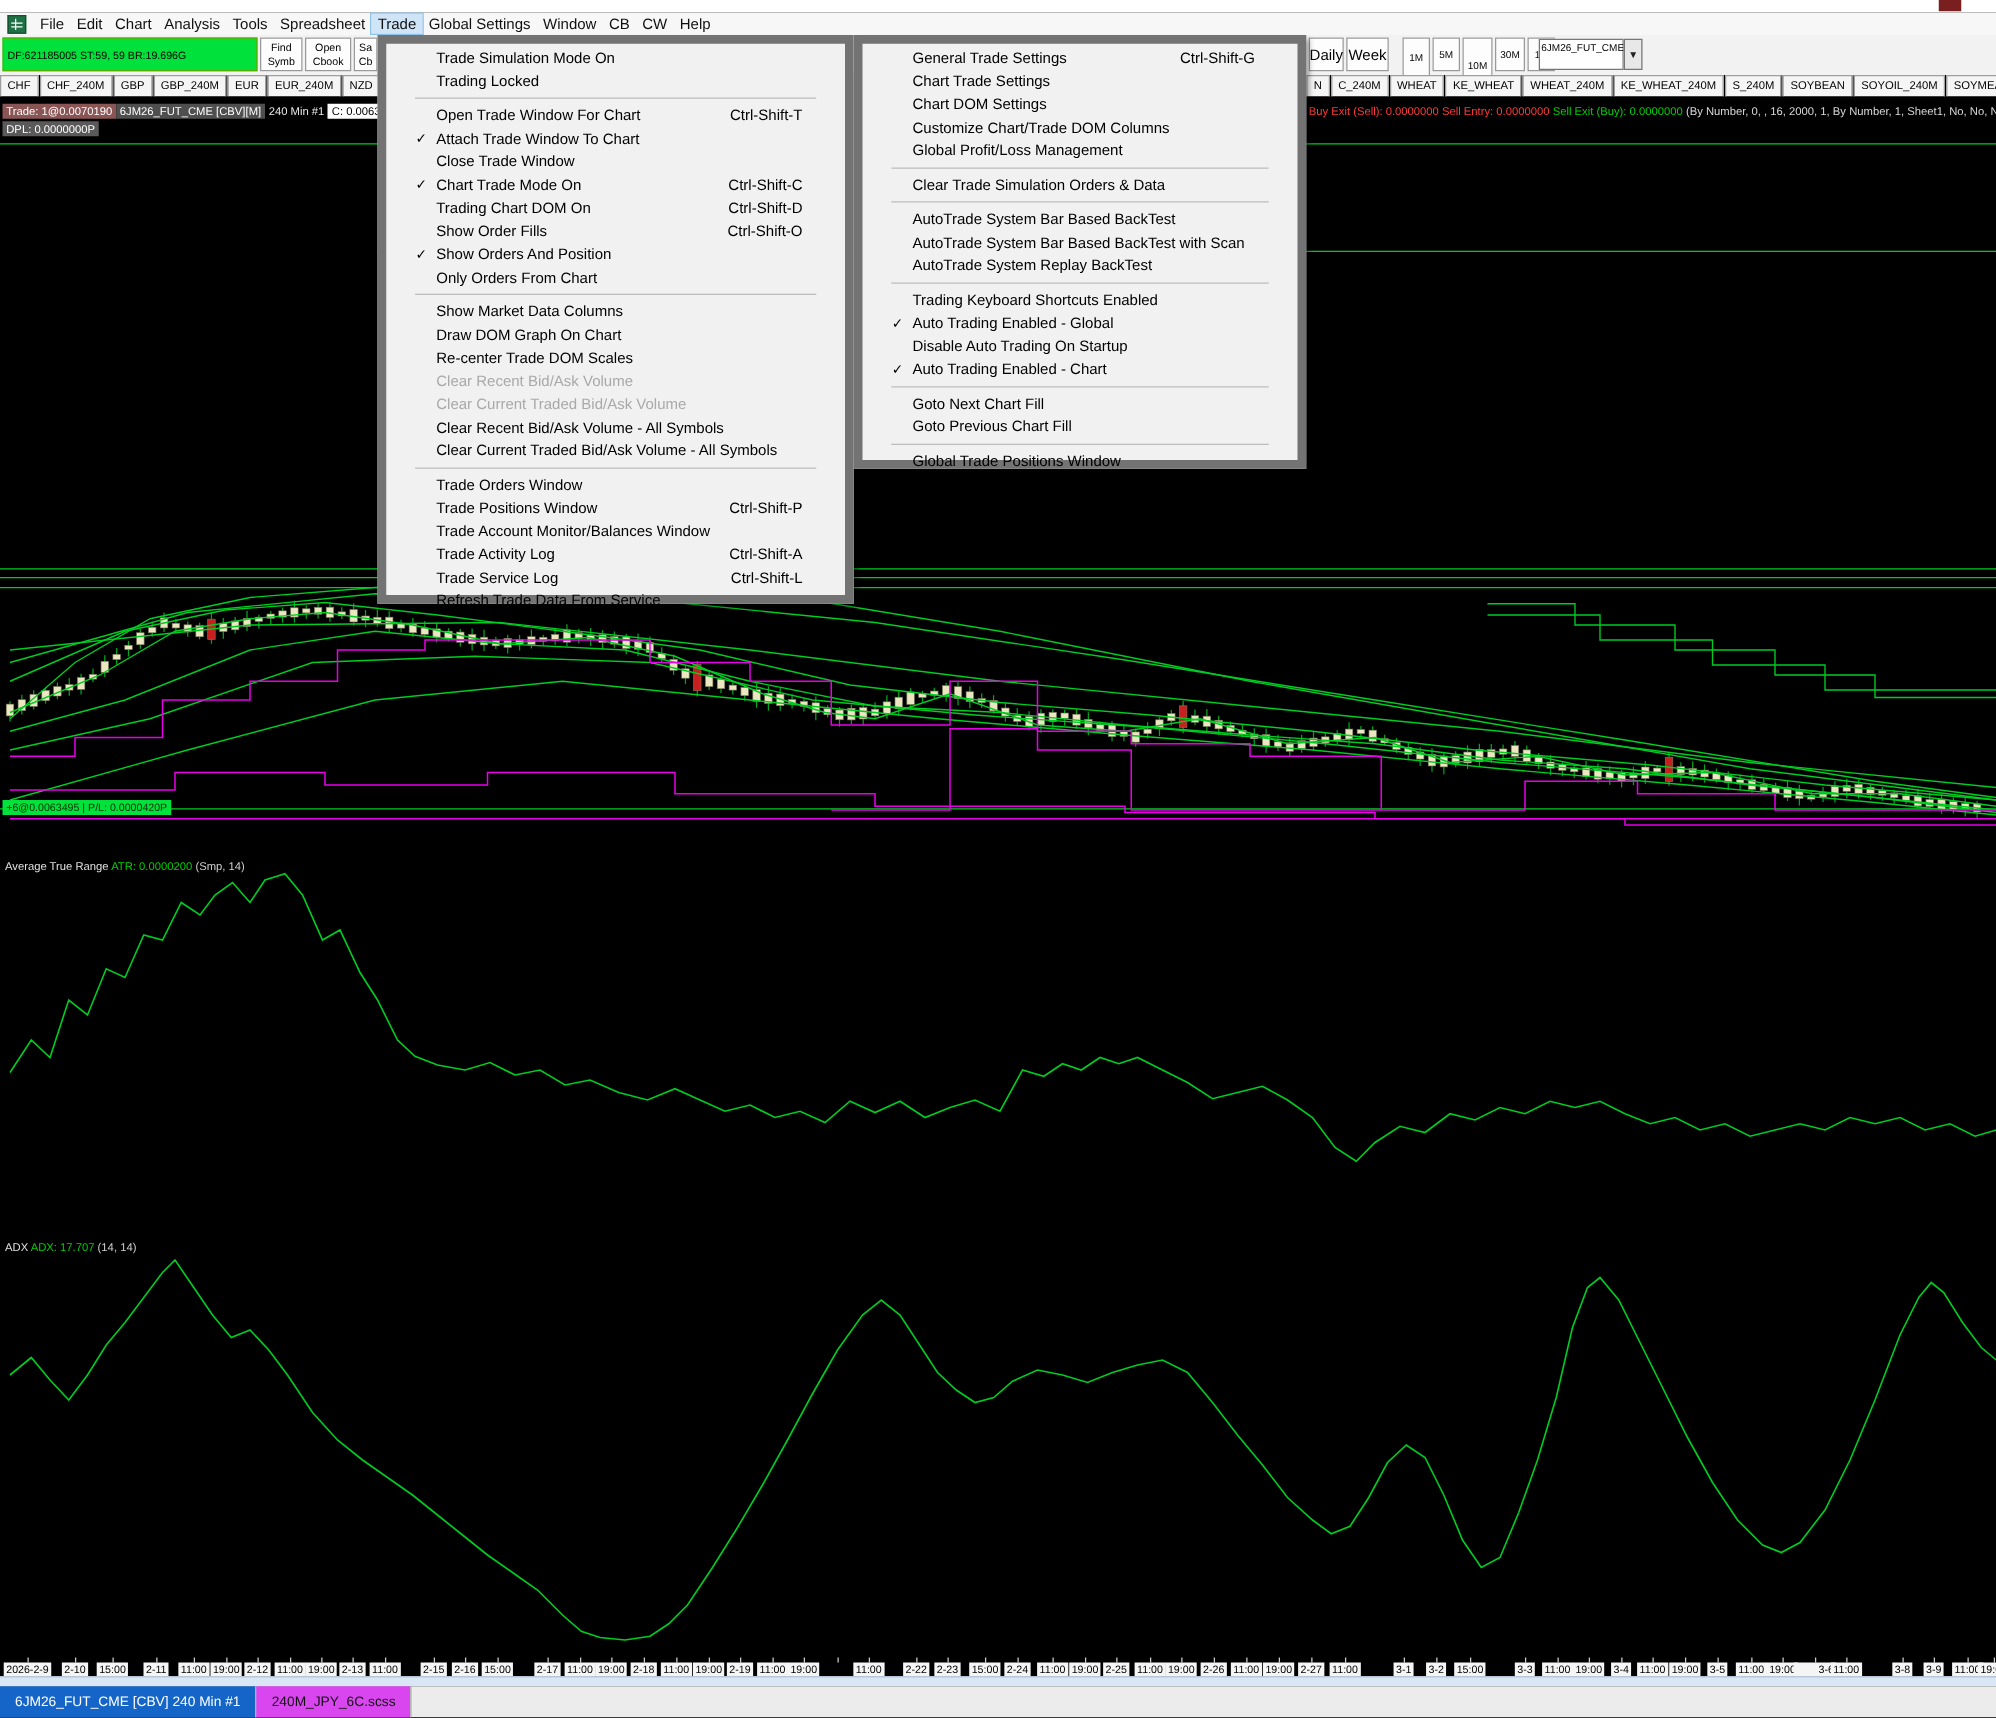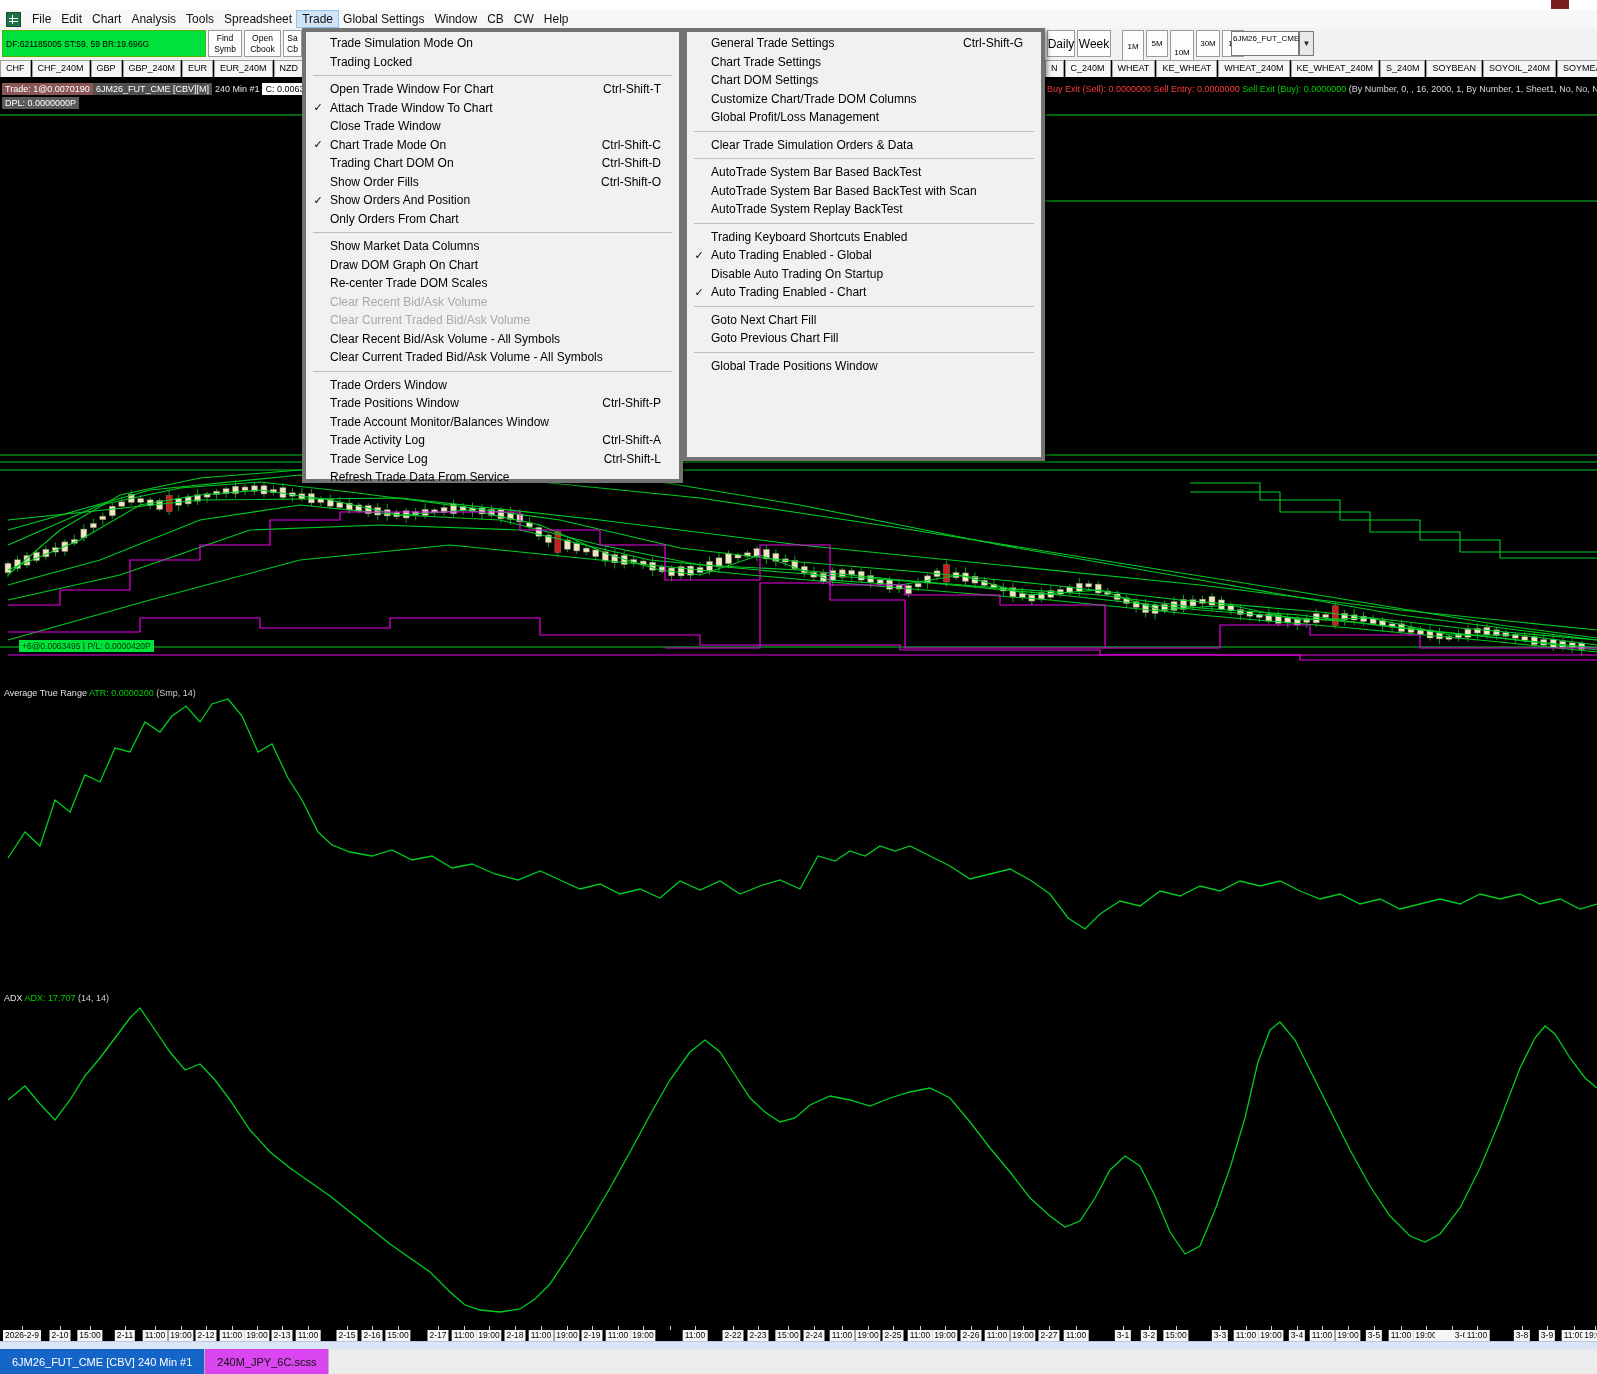--- a/index.html
+++ b/index.html
@@ -55,25 +55,25 @@
   .tick{position:absolute;top:0;width:1px;height:4px;background:#cfcfcf;}
   .tlabel{position:absolute;top:4px;transform:translateX(-50%);background:#f5f5f5;color:#000;
     font-size:8.5px;padding:0 2px;line-height:11px;}
   #scroll-strip{left:0;top:1341px;width:1597px;height:8px;background:#d9e6f5;border-top:1px solid #b9c9dd;z-index:2;box-sizing:border-box;}
   #bottom-bar{left:0;top:1349px;width:1597px;height:25px;background:#ececec;z-index:2;display:flex;}
   .b-tab{height:25px;display:flex;align-items:center;padding:0 12px;font-size:11px;border-right:1px solid #b5b5b5;box-sizing:border-box;white-space:nowrap;}
   .b-tab.active{background:#1565c8;color:#fff;}
   .b-tab.inactive{background:#d946ef;color:#111;}
 
   
-  .menu-panel{position:absolute;background:#f1f1f1;border:4px solid #737373;z-index:10;
-    box-shadow:3px 3px 4px rgba(0,0,0,0.35);padding:2px 0;box-sizing:border-box;
+  .menu-panel{position:absolute;background:#f1f1f1;border:7px solid #737373;z-index:10;
+    box-shadow:3px 3px 4px rgba(0,0,0,0.35);padding:2px 16px;box-sizing:border-box;
     display:flex;flex-direction:column;}
   #menu-left{left:302px;top:28px;width:381px;height:455px;}
-  #menu-right{left:683px;top:28px;width:362px;height:433px;}
+  #menu-right{left:683px;top:28px;width:362px;height:347px;}
   .menu-item{height:18.5px;flex:0 0 18.5px;display:flex;align-items:center;font-size:12px;color:#000;
     padding:0 18px 0 0;position:relative;cursor:default;}
   .menu-item .check{width:24px;text-align:center;font-size:11px;flex:0 0 24px;}
   .menu-item .lbl{flex:1 1 auto;white-space:nowrap;}
   .menu-item .sc{margin-left:auto;padding-left:30px;white-space:nowrap;}
   .menu-item.disabled{color:#a9a9a9;}
   .menu-sep{height:1px;background:#bdbdbd;margin:4px 7px;flex:0 0 1px;}
 </style>
 </head>
 <body>
@@ -525,21 +525,21 @@
 <div class="ov" style="left:1047px;top:84px;">
   <span style="color:#ff3a3a;">Buy Exit (Sell): 0.0000000</span>
   <span style="color:#ff3a3a;">Sell Entry: 0.0000000</span>
   <span style="color:#00d000;">Sell Exit (Buy): 0.0000000</span>
   <span style="color:#d8d8d8;">(By Number, 0, , 16, 2000, 1, By Number, 1, Sheet1, No, No, No, Yes, Yes, No, N</span>
 </div>
 <div class="ov" style="left:2px;top:97px;">
   <span class="seg" style="background:#5a5a5a;color:#fff;">DPL: 0.0000000P</span>
 </div>
 
-<div class="ov" style="left:19px;top:640px;text-align:right;">
+<div class="ov" style="left:2px;top:640px;text-align:right;">
   <span class="seg" style="background:#00e13c;color:#003300;font-size:8.5px;">+6@0.0063495 | P/L: 0.0000420P</span>
 </div>
 
 <div class="ov" style="left:4px;top:688px;">
   <span style="color:#e0e0e0;">Average True Range</span>
   <span style="color:#00d000;">ATR: 0.0000200</span>
   <span style="color:#cfcfcf;">(Smp, 14)</span>
 </div>
 <div class="ov" style="left:4px;top:993px;">
   <span style="color:#e0e0e0;">ADX</span>

